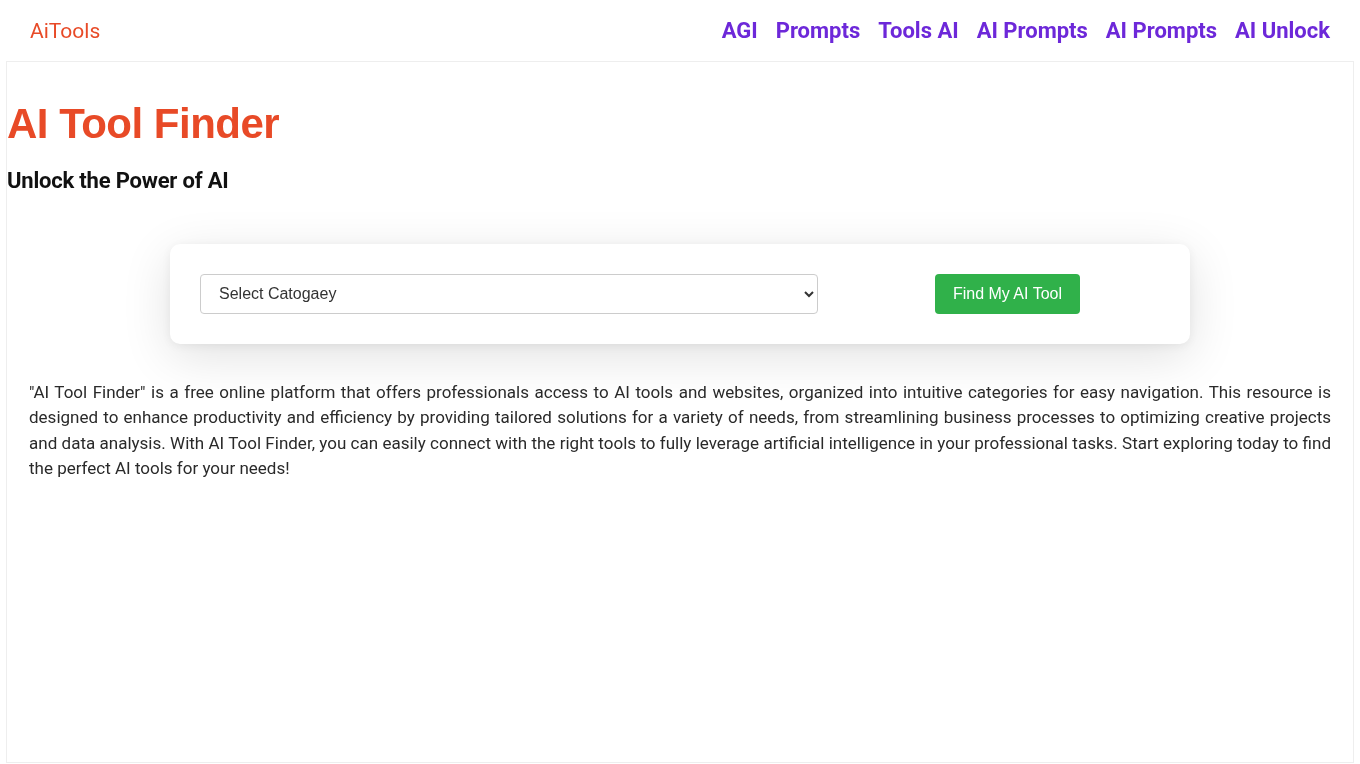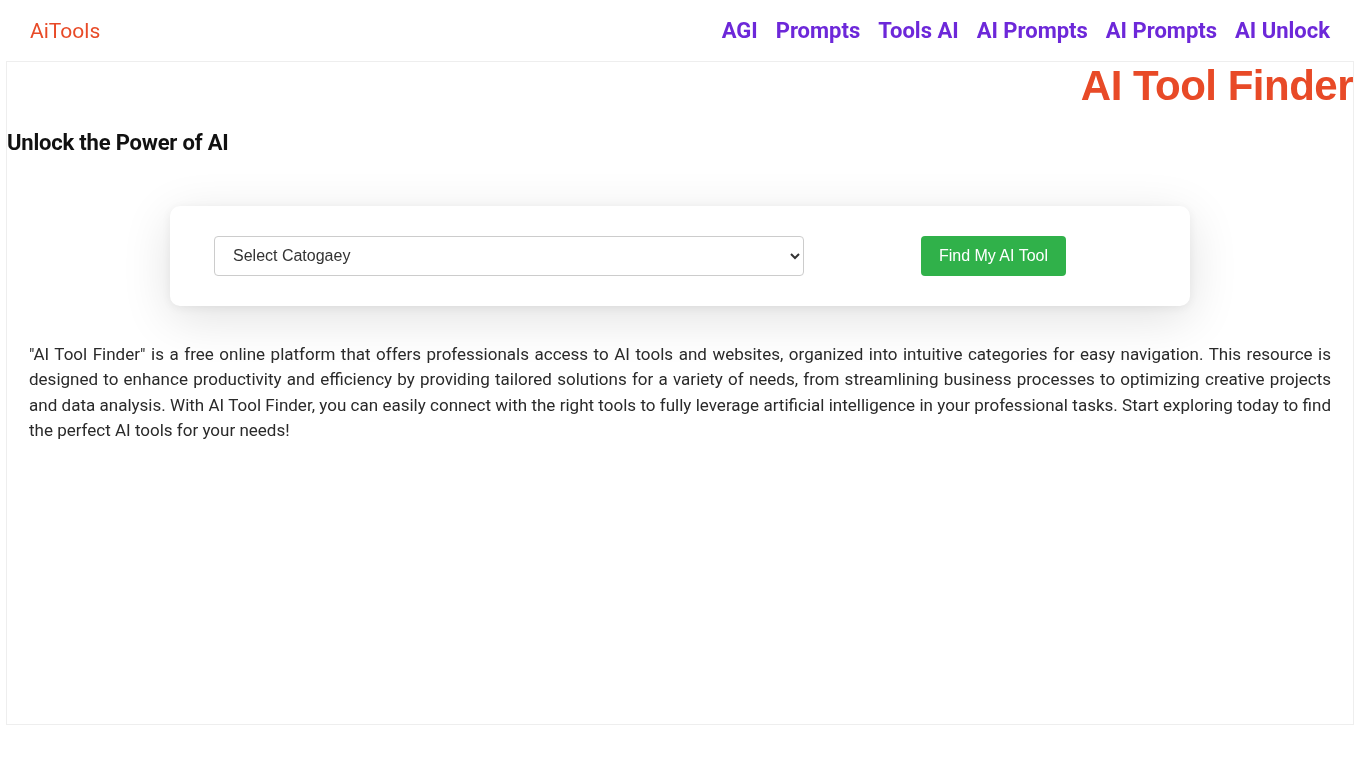--- a/index.html
+++ b/index.html
@@ -38,42 +38,43 @@
 .content-wrap {
   border: 1px solid #eee;
   margin: 0 6px;
   padding-bottom: 280px;
 }
 .page-title {
   font-family: "Segoe UI", Arial, sans-serif;
   font-size: 42px;
   font-weight: 800;
   color: #e84a27;
-  text-align: right;
+  text-align: left;
+  margin-top: 38px;
   letter-spacing: -0.5px;
 }
 .subtitle {
   font-size: 22px;
   font-weight: 700;
   color: #111;
   text-align: left;
   margin-top: 18px;
   line-height: 1.35;
   letter-spacing: -0.2px;
 }
 .subtitle-line {
   display: block;
 }
 .search-card {
   width: 1020px;
   margin: 48px auto 0;
   background: #fff;
   border-radius: 10px;
   box-shadow: 0 12px 50px rgba(0,0,0,0.12), 0 2px 10px rgba(0,0,0,0.06);
-  padding: 30px 44px;
+  padding: 30px 30px;
   display: flex;
   align-items: center;
   justify-content: space-between;
   gap: 27px;
 }
 .select-wrap {
   flex: 1;
 }
 select {
   width: 100%;

